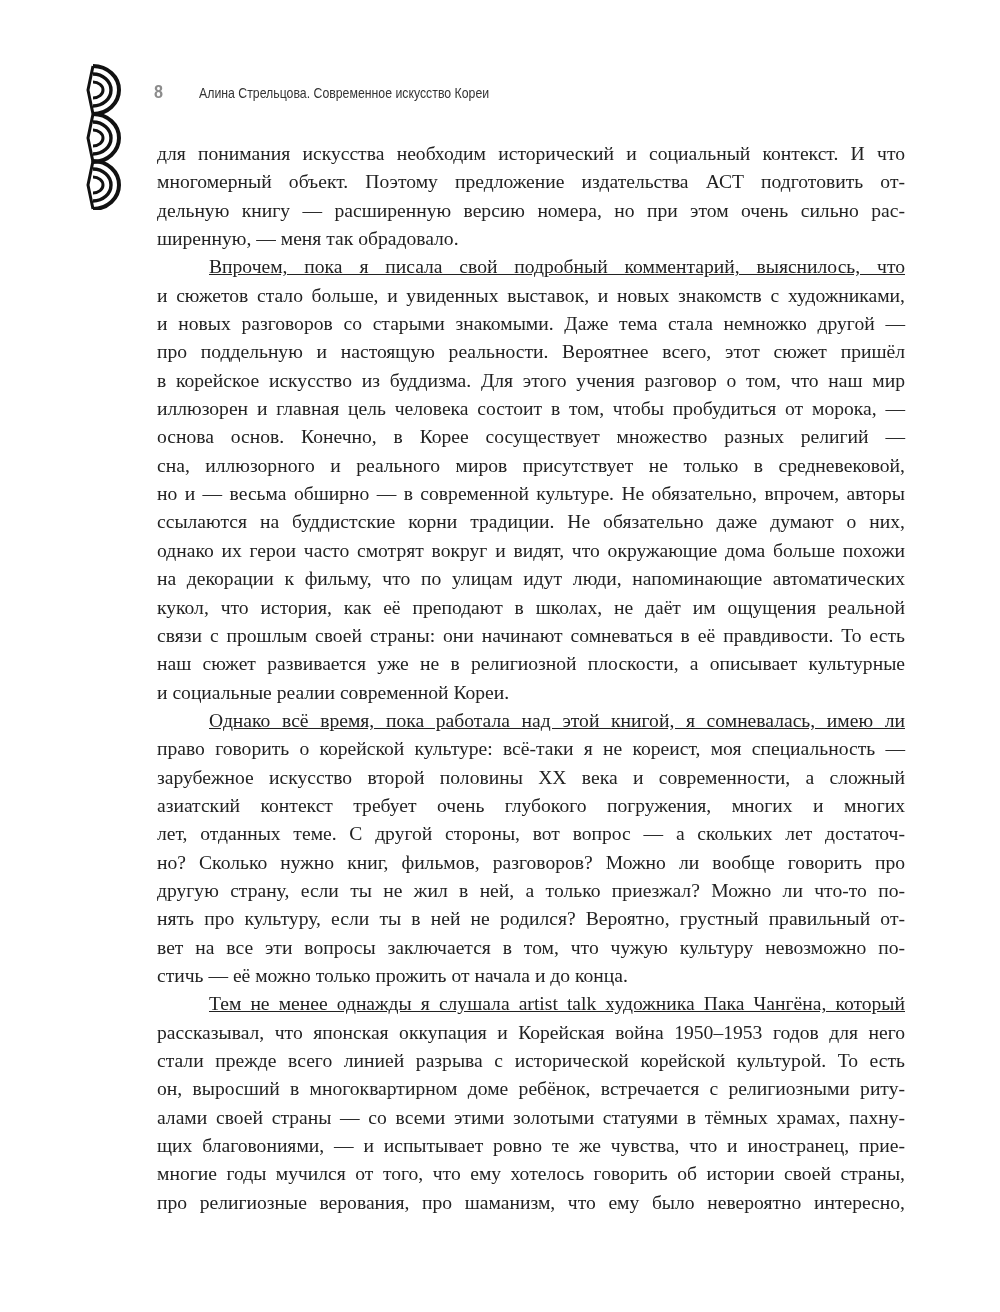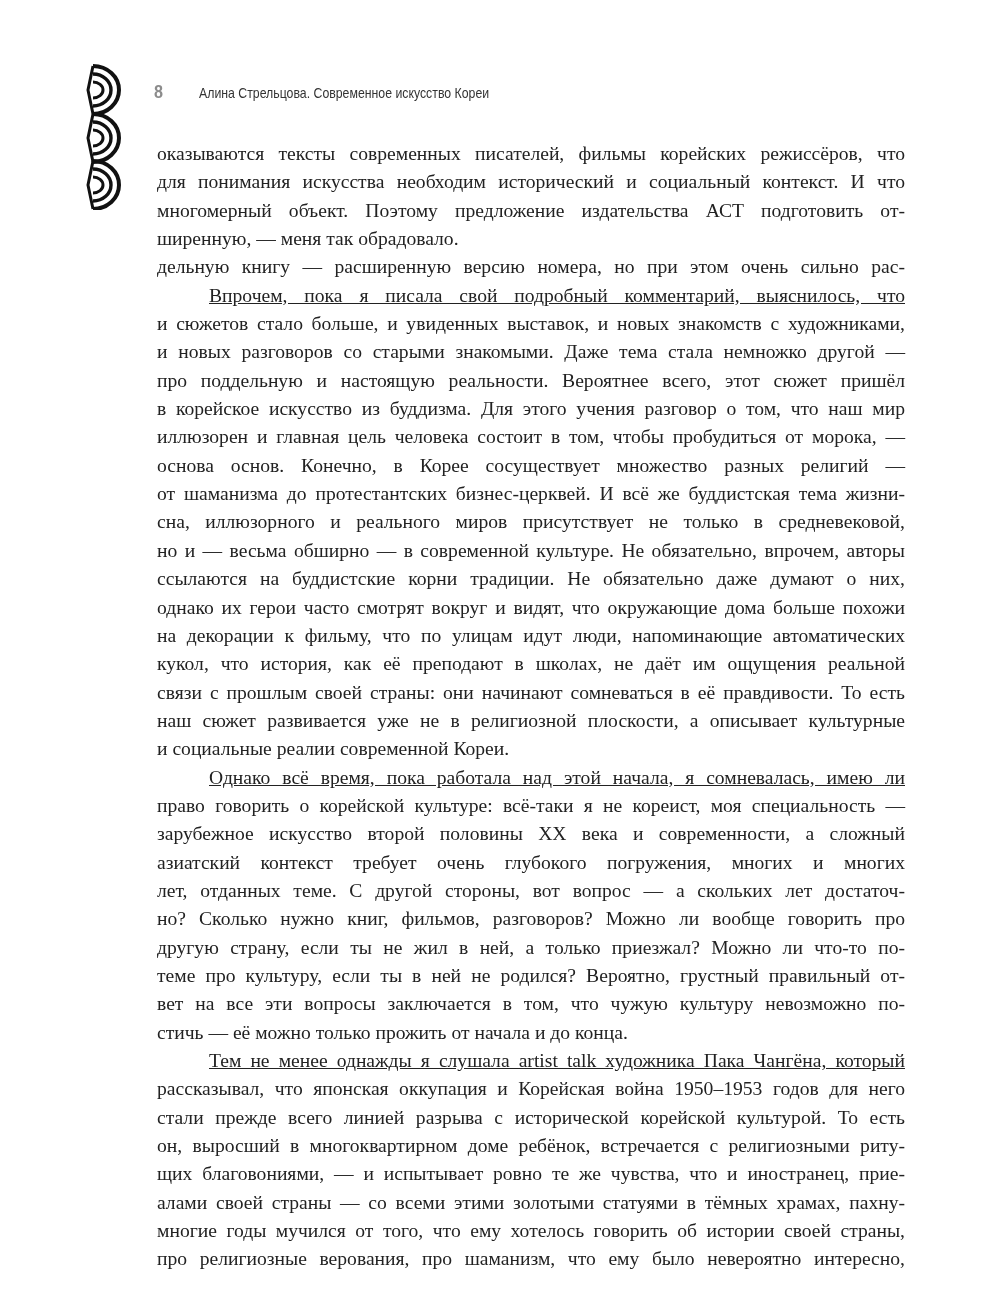--- a/index.html
+++ b/index.html
@@ -96,63 +96,61 @@
   </g>
 </svg>
 
 <div class="running-head">
   <span class="page-number">8</span>
   <span class="book-title">Алина Стрельцова.  Современное искусство Кореи</span>
 </div>
 
 <div class="body-text">
   <div>
-    <span class="line">оказываются тексты современных писателей, фильмы корейских режиссёров, что</span>
     <span class="line">для понимания искусства необходим исторический и социальный контекст. И что</span>
     <span class="line">многомерный объект. Поэтому предложение издательства АСТ подготовить от-</span>
+    <span class="line">дельную книгу — расширенную версию номера, но при этом очень сильно рас-</span>
     <span class="line last">ширенную, — меня так обрадовало.</span>
-    <span class="line">дельную книгу — расширенную версию номера, но при этом очень сильно рас-</span>
   </div>
 
   <div>
     <span class="line indent">Впрочем, пока я писала свой подробный комментарий, выяснилось, что</span>
     <span class="line">и сюжетов стало больше, и увиденных выставок, и новых знакомств с художниками,</span>
     <span class="line">и новых разговоров со старыми знакомыми. Даже тема стала немножко другой —</span>
     <span class="line">про поддельную и настоящую реальности. Вероятнее всего, этот сюжет пришёл</span>
     <span class="line">в корейское искусство из буддизма. Для этого учения разговор о том, что наш мир</span>
     <span class="line">иллюзорен и главная цель человека состоит в том, чтобы пробудиться от морока, —</span>
     <span class="line">основа основ. Конечно, в Корее сосуществует множество разных религий —</span>
-    <span class="line">от шаманизма до протестантских бизнес-церквей. И всё же буддистская тема жизни-</span>
     <span class="line">сна, иллюзорного и реального миров присутствует не только в средневековой,</span>
     <span class="line">но и — весьма обширно — в современной культуре. Не обязательно, впрочем, авторы</span>
     <span class="line">ссылаются на буддистские корни традиции. Не обязательно даже думают о них,</span>
     <span class="line">однако их герои часто смотрят вокруг и видят, что окружающие дома больше похожи</span>
     <span class="line">на декорации к фильму, что по улицам идут люди, напоминающие автоматических</span>
     <span class="line">кукол, что история, как её преподают в школах, не даёт им ощущения реальной</span>
     <span class="line">связи с прошлым своей страны: они начинают сомневаться в её правдивости. То есть</span>
     <span class="line">наш сюжет развивается уже не в религиозной плоскости, а описывает культурные</span>
     <span class="line last">и социальные реалии современной Кореи.</span>
   </div>
 
   <div>
-    <span class="line indent">Однако всё время, пока работала над этой начала, я сомневалась, имею ли</span>
+    <span class="line indent">Однако всё время, пока работала над этой книгой, я сомневалась, имею ли</span>
     <span class="line">право говорить о корейской культуре: всё-таки я не кореист, моя специальность —</span>
     <span class="line">зарубежное искусство второй половины XX века и современности, а сложный</span>
     <span class="line">азиатский контекст требует очень глубокого погружения, многих и многих</span>
     <span class="line">лет, отданных теме. С другой стороны, вот вопрос — а скольких лет достаточ-</span>
     <span class="line">но? Сколько нужно книг, фильмов, разговоров? Можно ли вообще говорить про</span>
     <span class="line">другую страну, если ты не жил в ней, а только приезжал? Можно ли что-то по-</span>
-    <span class="line">теме про культуру, если ты в ней не родился? Вероятно, грустный правильный от-</span>
+    <span class="line">нять про культуру, если ты в ней не родился? Вероятно, грустный правильный от-</span>
     <span class="line">вет на все эти вопросы заключается в том, что чужую культуру невозможно по-</span>
     <span class="line last">стичь — её можно только прожить от начала и до конца.</span>
   </div>
 
   <div>
     <span class="line indent">Тем не менее однажды я слушала artist talk художника Пака Чангёна, который</span>
     <span class="line">рассказывал, что японская оккупация и Корейская война 1950–1953 годов для него</span>
     <span class="line">стали прежде всего линией разрыва с исторической корейской культурой. То есть</span>
     <span class="line">он, выросший в многоквартирном доме ребёнок, встречается с религиозными риту-</span>
+    <span class="line">алами своей страны — со всеми этими золотыми статуями в тёмных храмах, пахну-</span>
     <span class="line">щих благовониями, — и испытывает ровно те же чувства, что и иностранец, прие-</span>
-    <span class="line">алами своей страны — со всеми этими золотыми статуями в тёмных храмах, пахну-</span>
     <span class="line">многие годы мучился от того, что ему хотелось говорить об истории своей страны,</span>
     <span class="line">про религиозные верования, про шаманизм, что ему было невероятно интересно,</span>
   </div>
 </div>
 
 </body></html>

